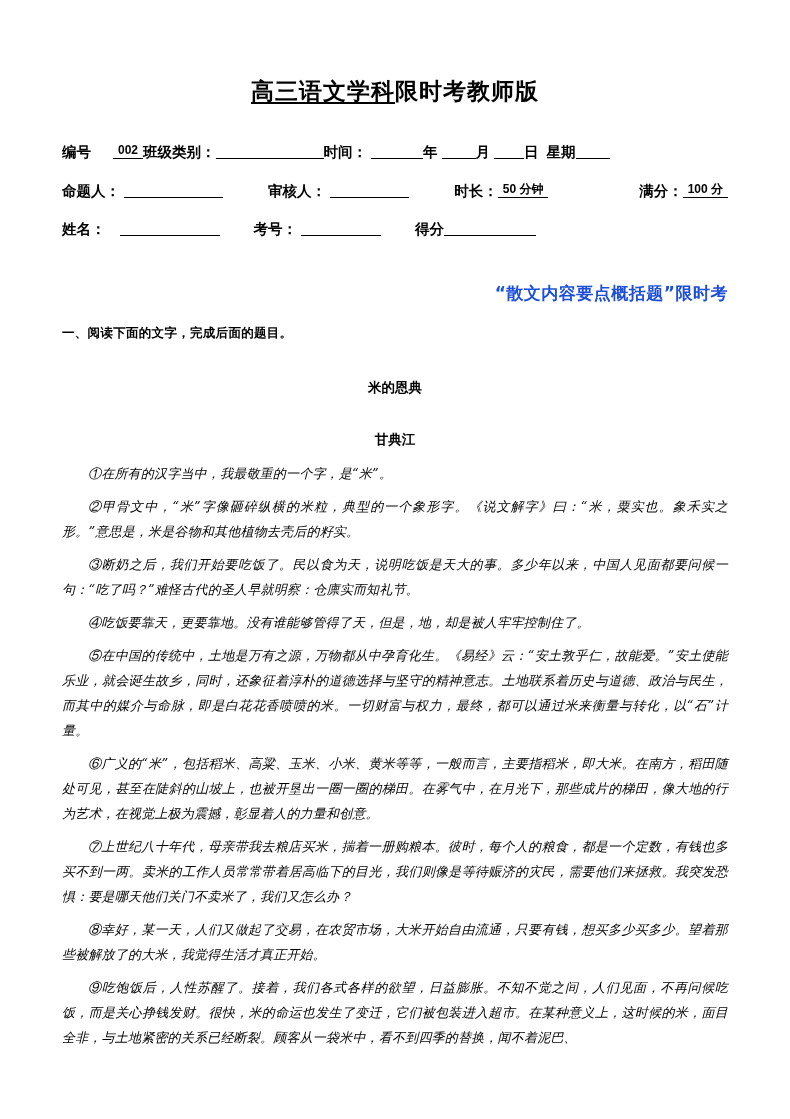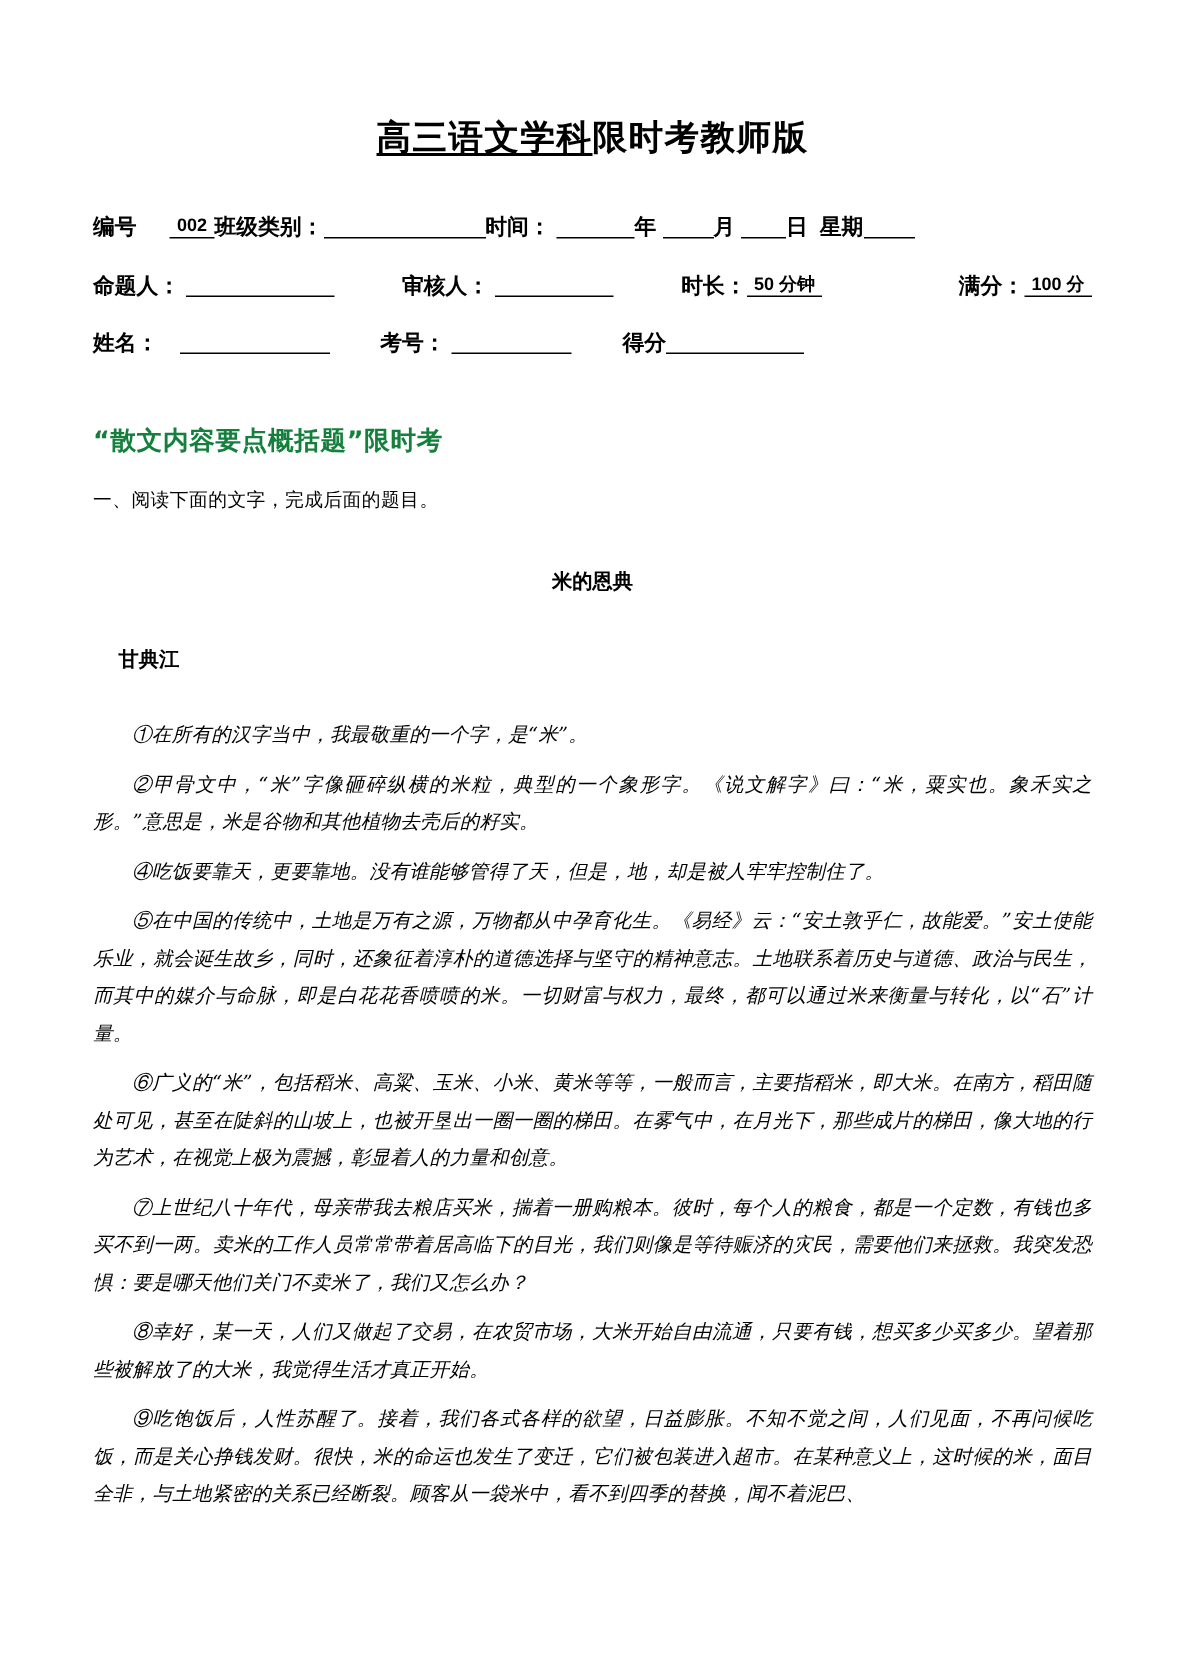--- a/index.html
+++ b/index.html
@@ -80,55 +80,55 @@
   .w30  { width: 30px; }
   .w34  { width: 34px; }
   .w52  { width: 52px; }
   .w80  { width: 80px; }
   .w92  { width: 92px; }
   .w100 { width: 100px; }
   .w108 { width: 108px; }
 
   
   .section-heading {
-    text-align: left;
+    text-align: right;
     font-family: "DejaVu Sans", "Liberation Sans", sans-serif;
     font-size: 17px;
     font-weight: bold;
-    color: #15803d;
+    color: #1d4ed8;
     margin: 0;
     padding-top: 46px;
     letter-spacing: 0.5px;
   }
 
   
   .stem {
     font-family: "DejaVu Sans", "Liberation Sans", sans-serif;
     font-size: 12.5px;
-    font-weight: normal;
+    font-weight: bold;
     margin: 0;
     padding-top: 20px;
     letter-spacing: 0.3px;
   }
 
   
   .article-title {
     text-align: center;
     font-family: "DejaVu Sans", "Liberation Sans", sans-serif;
     font-size: 13.5px;
     font-weight: bold;
     margin: 17px;
     padding-top: 20px;
   }
   .article-author {
-    text-align: left;
+    text-align: center;
     font-family: "DejaVu Sans", "Liberation Sans", sans-serif;
     font-size: 13.5px;
     font-weight: bold;
-    margin: 17px;
+    margin: 0;
     padding-top: 17px;
   }
 
   .body-text {
     padding-top: 12px;
   }
   .para {
     font-family: "DejaVu Serif", "Liberation Serif", serif;
     font-style: italic;
     font-size: 13px;
@@ -205,20 +205,21 @@
   <h2 class="section-heading">“散文内容要点概括题”限时考</h2>
 
   <p class="stem">一、阅读下面的文字，完成后面的题目。</p>
 
   <p class="article-title">米的恩典</p>
   <p class="article-author">甘典江</p>
 
   <div class="body-text">
     <p class="para">①在所有的汉字当中，我最敬重的一个字，是“米”。</p>
     <p class="para">②甲骨文中，“米”字像砸碎纵横的米粒，典型的一个象形字。《说文解字》曰：“米，粟实也。象禾实之形。”意思是，米是谷物和其他植物去壳后的籽实。</p>
+    <p class="para">③断奶之后，我们开始要吃饭了。民以食为天，说明吃饭是天大的事。多少年以来，中国人见面都要问候一句：“吃了吗？”难怪古代的圣人早就明察：仓廪实而知礼节。</p>
     <p class="para">④吃饭要靠天，更要靠地。没有谁能够管得了天，但是，地，却是被人牢牢控制住了。</p>
     <p class="para">⑤在中国的传统中，土地是万有之源，万物都从中孕育化生。《易经》云：“安土敦乎仁，故能爱。”安土使能乐业，就会诞生故乡，同时，还象征着淳朴的道德选择与坚守的精神意志。土地联系着历史与道德、政治与民生，而其中的媒介与命脉，即是白花花香喷喷的米。一切财富与权力，最终，都可以通过米来衡量与转化，以“石”计量。</p>
     <p class="para">⑥广义的“米”，包括稻米、高粱、玉米、小米、黄米等等，一般而言，主要指稻米，即大米。在南方，稻田随处可见，甚至在陡斜的山坡上，也被开垦出一圈一圈的梯田。在雾气中，在月光下，那些成片的梯田，像大地的行为艺术，在视觉上极为震撼，彰显着人的力量和创意。</p>
     <p class="para">⑦上世纪八十年代，母亲带我去粮店买米，揣着一册购粮本。彼时，每个人的粮食，都是一个定数，有钱也多买不到一两。卖米的工作人员常常带着居高临下的目光，我们则像是等待赈济的灾民，需要他们来拯救。我突发恐惧：要是哪天他们关门不卖米了，我们又怎么办？</p>
     <p class="para">⑧幸好，某一天，人们又做起了交易，在农贸市场，大米开始自由流通，只要有钱，想买多少买多少。望着那些被解放了的大米，我觉得生活才真正开始。</p>
     <p class="para">⑨吃饱饭后，人性苏醒了。接着，我们各式各样的欲望，日益膨胀。不知不觉之间，人们见面，不再问候吃饭，而是关心挣钱发财。很快，米的命运也发生了变迁，它们被包装进入超市。在某种意义上，这时候的米，面目全非，与土地紧密的关系已经断裂。顾客从一袋米中，看不到四季的替换，闻不着泥巴、</p>
   </div>
 
 </div>
 

